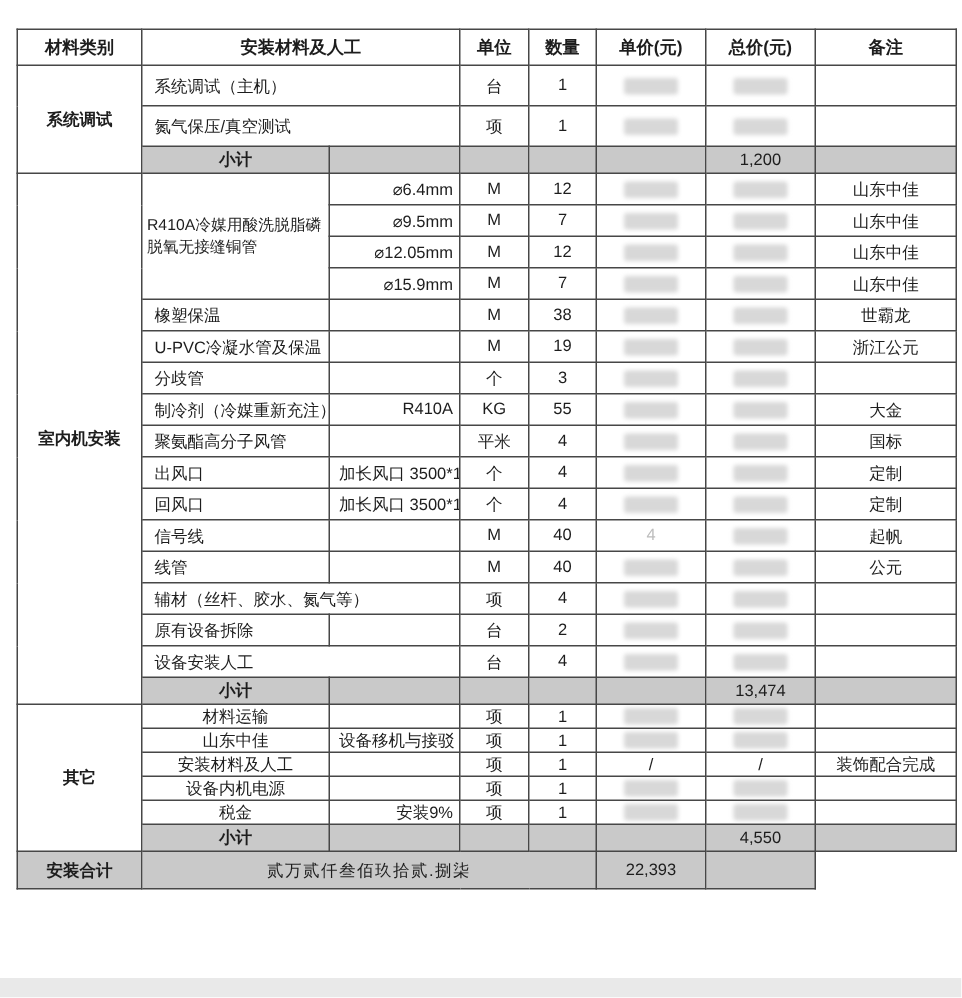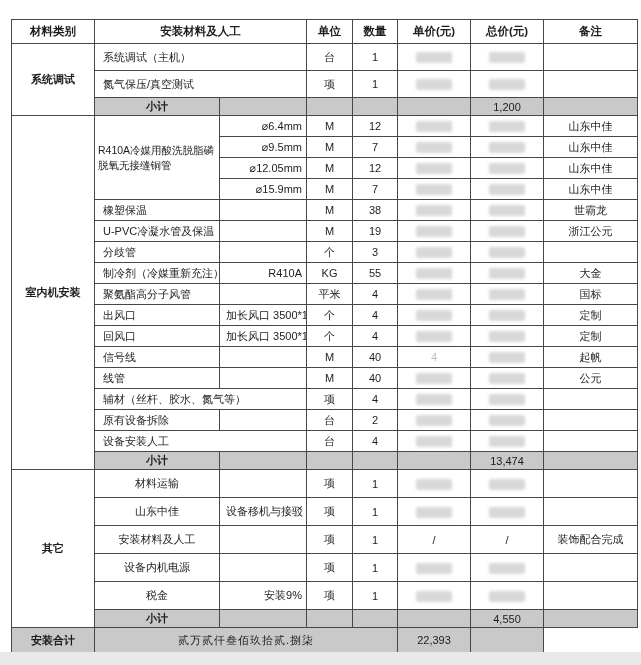--- a/index.html
+++ b/index.html
@@ -22,21 +22,21 @@
   }
   td,th{
     border:1px solid var(--border);
     padding:0 4px;
     overflow:hidden;white-space:nowrap;
     text-align:center;vertical-align:middle;
   }
   th{height:24px;font-weight:bold;font-size:11.5px;}
   .s1 td{height:27px;}
   .s2 td{height:21px;}
-  .s3 td{height:28px;}
+  .s3 td{height:16px;}
   .subr td{height:18px;background:var(--sub-bg);}
   .grand td{height:25px;background:var(--sub-bg);margin-top:44px;}
   td.cat{font-weight:bold;}
   td.desc{text-align:left;padding-left:8px;}
   td.spec{text-align:right;padding-left:6px;}
   .cd td.desc{text-align:center;padding-left:4px;}
   td.gc{
     text-align:left;white-space:normal;line-height:1.35;
     padding:0 3px;font-size:10.5px;border-radius:16px;
   }

